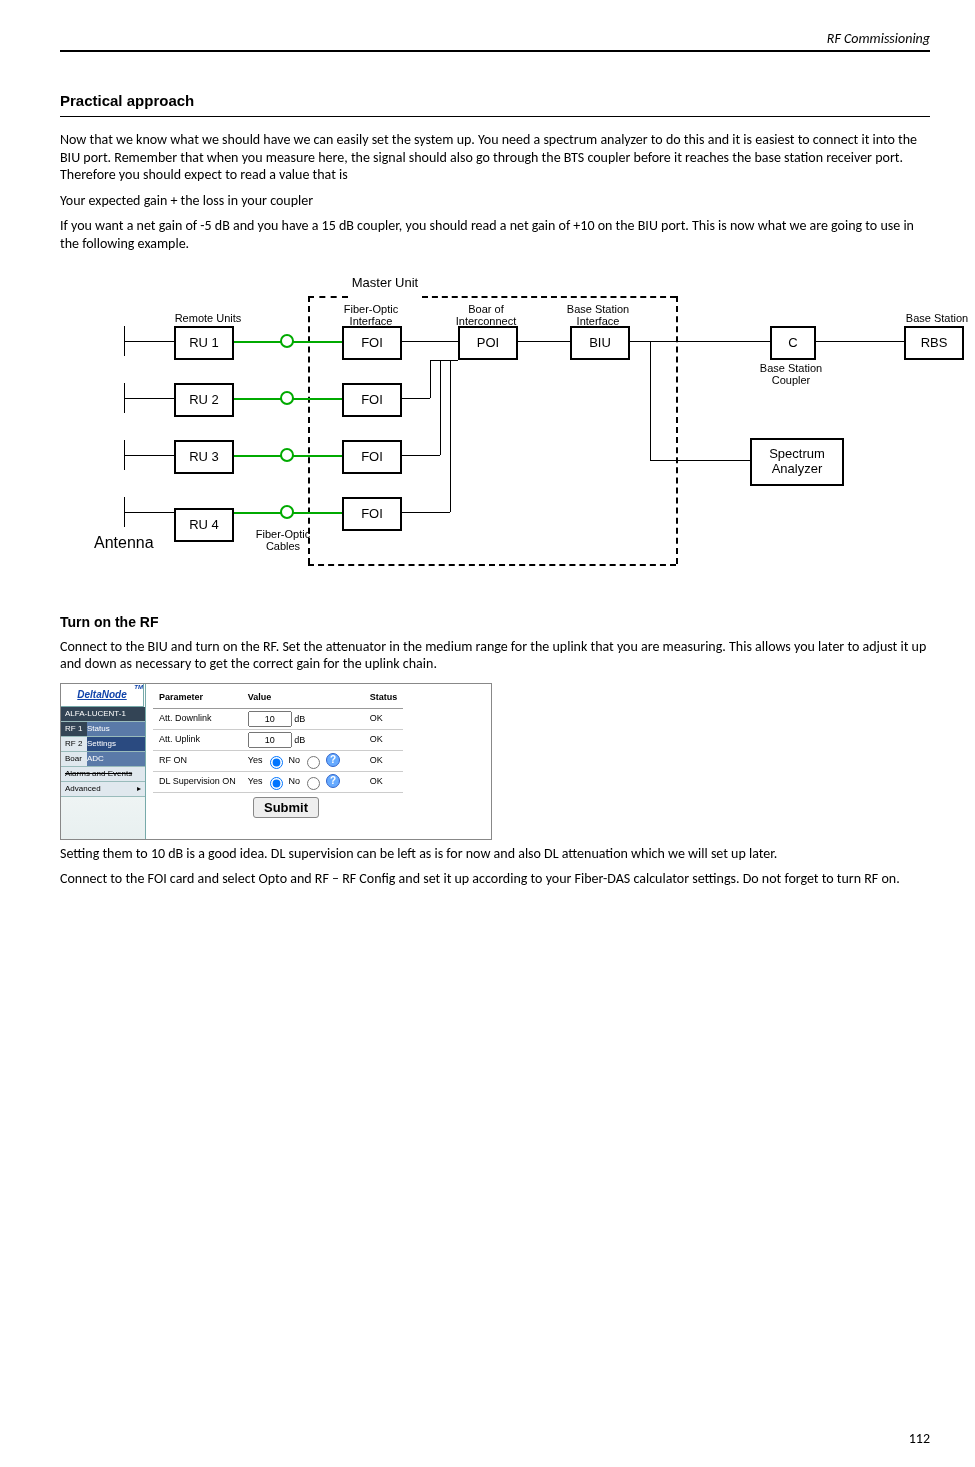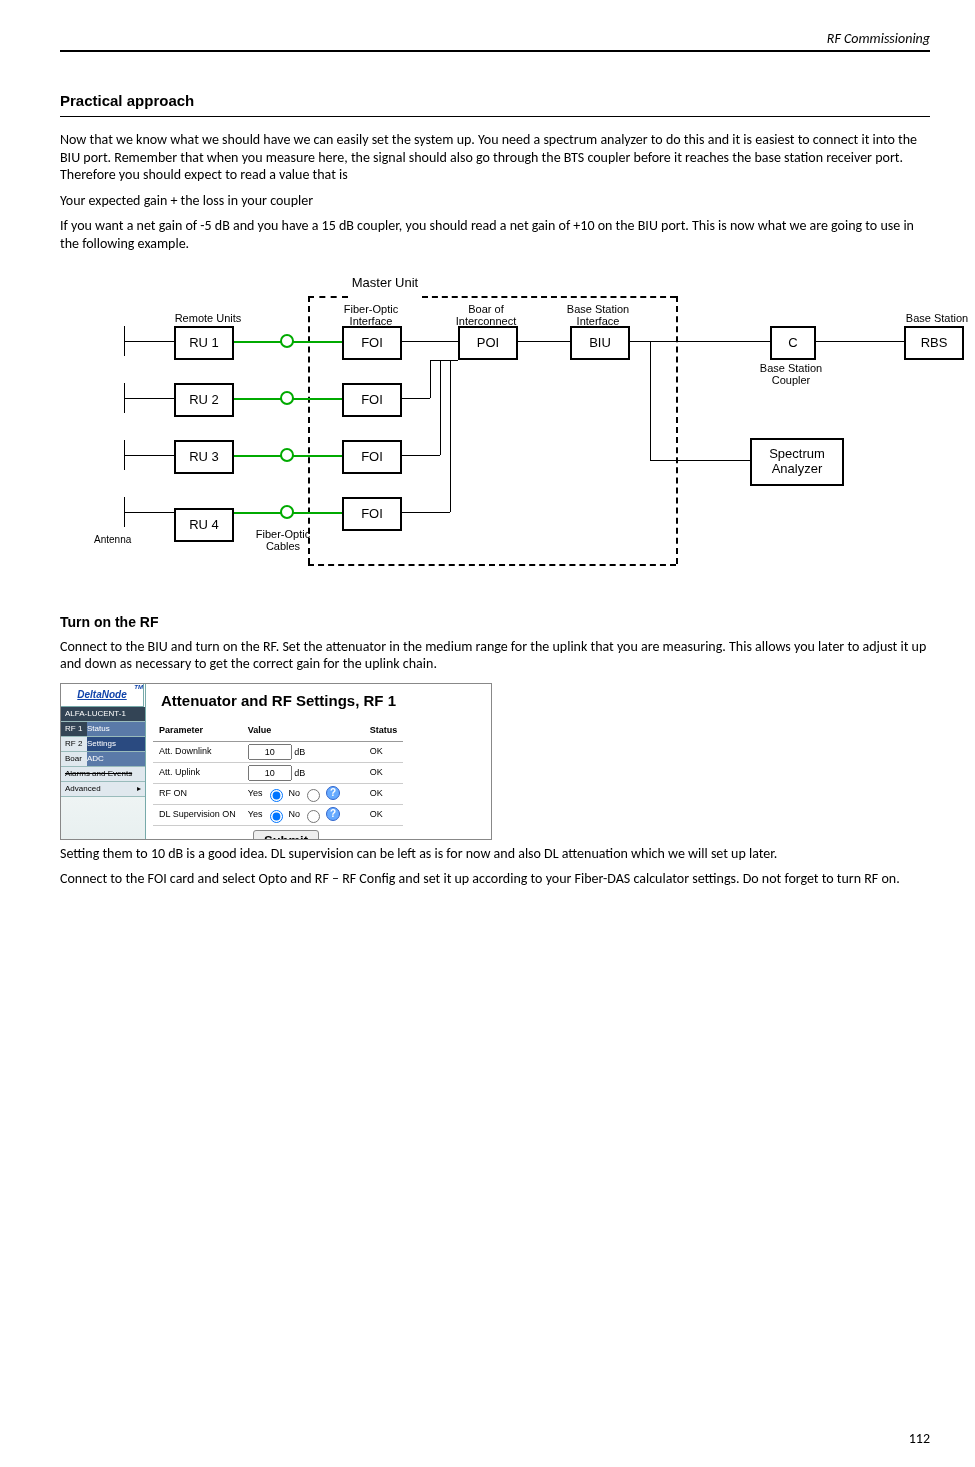--- a/index.html
+++ b/index.html
@@ -188,21 +188,21 @@
   <div class="box foi" style="left:252px; top:170px;">FOI</div>
 
   <div class="antv" style="left:34px; top:227px; height:30px;"></div>
   <div class="ant" style="left:34px; top:242px;"></div>
   <div class="hconn" style="left:52px; top:242px; width:32px;"></div>
   <div class="box ru" style="left:84px; top:238px;">RU 4</div>
   <div class="fiber" style="left:144px; top:242px; width:108px;"></div>
   <div class="fcirc" style="left:190px; top:235px;"></div>
   <div class="box foi" style="left:252px; top:227px;">FOI</div>
 
-  <div class="lbl" style="left:4px; top:264px; font-size:10px;">Antenna</div>
+  <div class="lbl" style="left:4px; top:264px; font-size:16px;">Antenna</div>
   <div class="lbl" style="left:158px; top:258px; width:70px; font-size:11px;">Fiber-Optic Cables</div>
 
   <div class="box" style="left:368px; top:56px; width:56px; height:30px;">POI</div>
 
   <div class="hconn" style="left:312px; top:71px; width:56px;"></div>
 
   <div class="hconn" style="left:312px; top:128px; width:28px;"></div>
   <div class="hconn" style="left:312px; top:185px; width:38px;"></div>
   <div class="hconn" style="left:312px; top:242px; width:48px;"></div>
   <div class="vconn" style="left:340px; top:90px; height:38px;"></div>
@@ -248,21 +248,20 @@
     <div style="position:relative;">
       <div class="menuitem" style="width:22px;position:absolute;left:0;">Boar</div>
       <div class="menuitem blue" style="margin-left:22px;">ADC</div>
     </div>
     <div class="menuitem str">Alarms and Events</div>
     <div class="menuitem">
       <span>Advanced</span><span style="float:right;margin-right:4px;">▸</span>
     </div>
   </div>
   <div class="uiright">
-    <div class="uititle">Attenuator and RF Settings, RF 1</div>
     <table class="ptable">
       <tbody>
           <tr>
         <th>Parameter</th>
         <th style="width:110px;">Value</th>
         <th>Status</th>
       </tr>
       <tr>
         <td>Att. Downlink</td>
         <td><input type="text" value="10" style=""> <span>dB</span></td>

